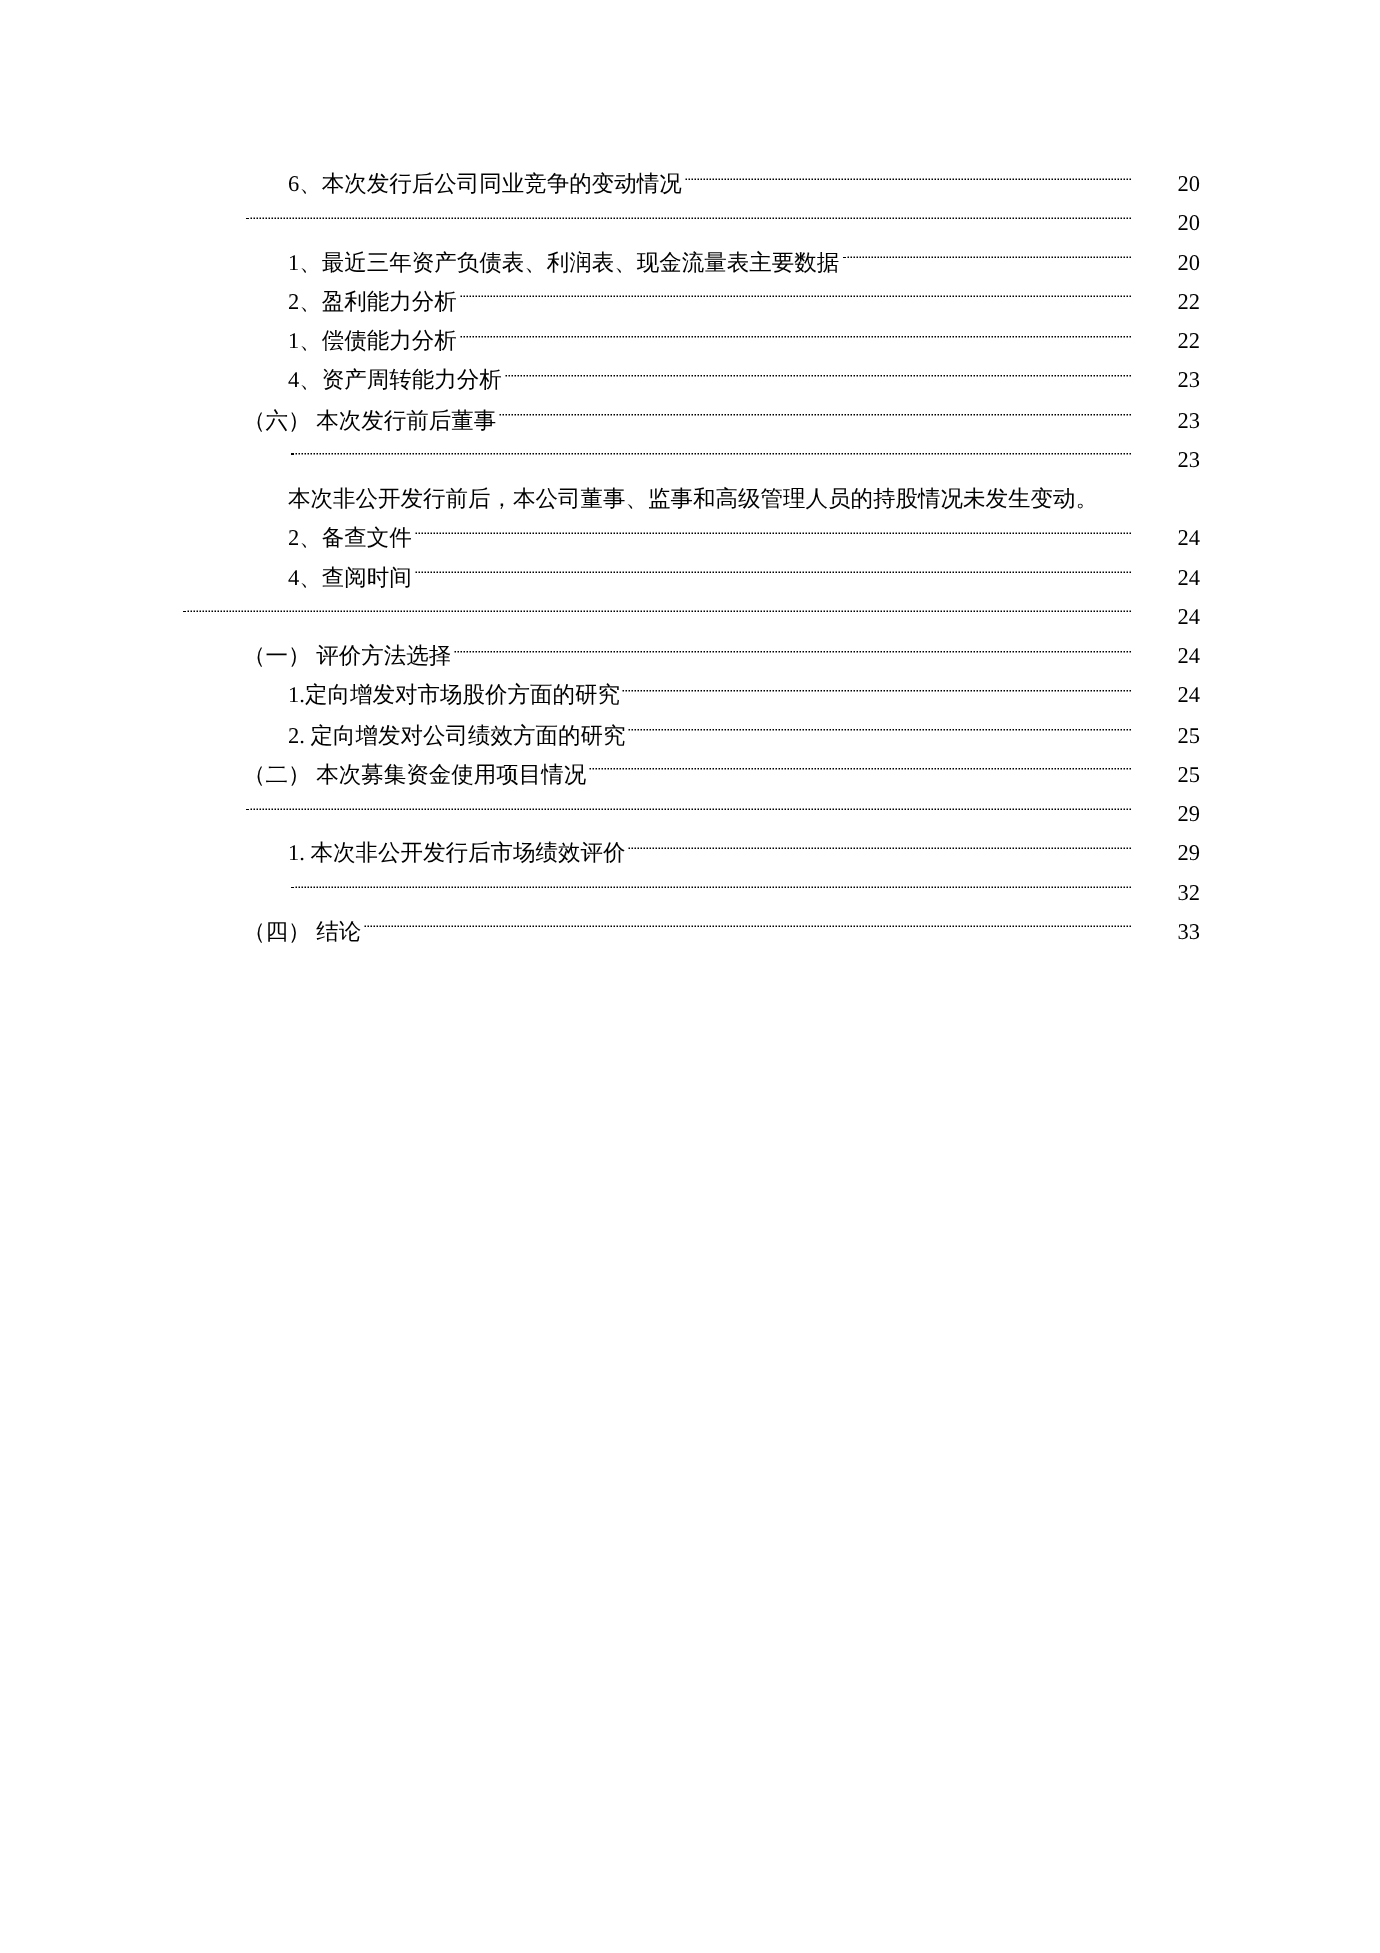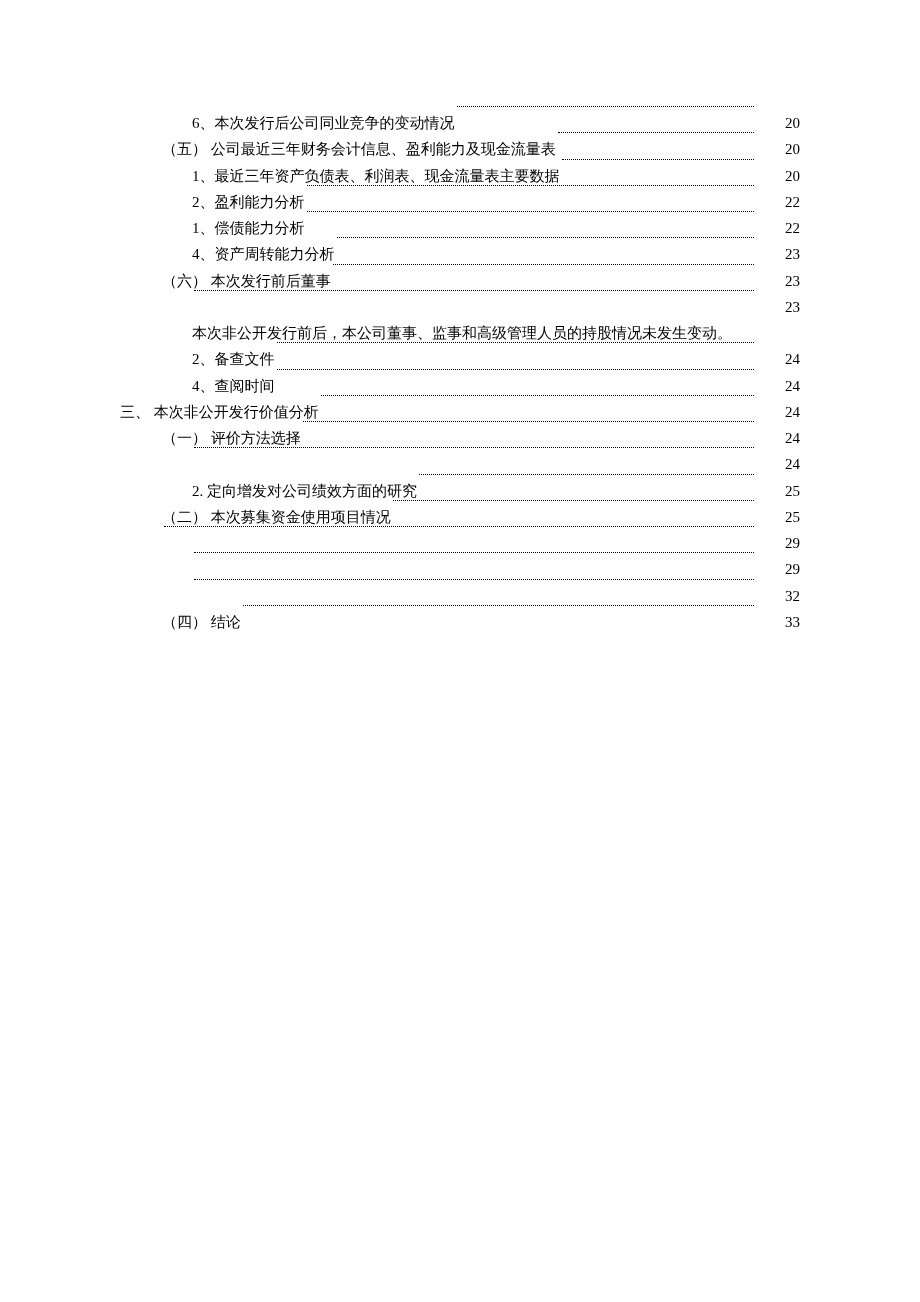--- a/index.html
+++ b/index.html
@@ -9,21 +9,21 @@
       font-family: "SimSun", "宋体", serif;
       font-size: 15px;
       color: #000;
       line-height: 1.75;
     }
     .page {
       padding: 110px 120px 0 120px;
     }
     .toc-line {
       display: flex;
-      align-items: flex-start;
+      align-items: center;
       white-space: nowrap;
       font-family: Liberation Serif, serif;
     }
     .toc-text {
       flex: 0 0 auto;
     }
     .toc-plain {
       flex: 1 1 auto;
     }
     .toc-dots {
@@ -46,21 +46,20 @@
 <body>
 
 <div class="page">
   <div id="toc-container">
       <div class="toc-line indent-2">
         <span class="toc-text">6、本次发行后公司同业竞争的变动情况</span>
         <span class="toc-dots"></span>
         <span class="toc-page">20</span>
       </div>
       <div class="toc-line indent-1">
-        <span class="toc-text">（五） 公司最近三年财务会计信息、盈利能力及现金流量表</span>
         <span class="toc-dots"></span>
         <span class="toc-page">20</span>
       </div>
       <div class="toc-line indent-2">
         <span class="toc-text">1、最近三年资产负债表、利润表、现金流量表主要数据</span>
         <span class="toc-dots"></span>
         <span class="toc-page">20</span>
       </div>
       <div class="toc-line indent-2">
         <span class="toc-text">2、盈利能力分析</span>
@@ -93,48 +92,49 @@
         <span class="toc-text">2、备查文件</span>
         <span class="toc-dots"></span>
         <span class="toc-page">24</span>
       </div>
       <div class="toc-line indent-2">
         <span class="toc-text">4、查阅时间</span>
         <span class="toc-dots"></span>
         <span class="toc-page">24</span>
       </div>
       <div class="toc-line indent-0">
-        <span class="toc-text">三、 本次非公开发行价值分析</span>
         <span class="toc-dots"></span>
         <span class="toc-page">24</span>
       </div>
       <div class="toc-line indent-1">
         <span class="toc-text">（一） 评价方法选择</span>
         <span class="toc-dots"></span>
         <span class="toc-page">24</span>
       </div>
       <div class="toc-line indent-2">
+        <span class="toc-text">1.定向增发对市场股价方面的研究</span>
         <span class="toc-dots"></span>
         <span class="toc-page">24</span>
       </div>
       <div class="toc-line indent-2">
         <span class="toc-text">2. 定向增发对公司绩效方面的研究</span>
         <span class="toc-dots"></span>
         <span class="toc-page">25</span>
       </div>
       <div class="toc-line indent-1">
         <span class="toc-text">（二） 本次募集资金使用项目情况</span>
         <span class="toc-dots"></span>
         <span class="toc-page">25</span>
       </div>
       <div class="toc-line indent-1">
         <span class="toc-dots"></span>
         <span class="toc-page">29</span>
       </div>
       <div class="toc-line indent-2">
+        <span class="toc-text">1. 本次非公开发行后市场绩效评价</span>
         <span class="toc-dots"></span>
         <span class="toc-page">29</span>
       </div>
       <div class="toc-line indent-2">
         <span class="toc-dots"></span>
         <span class="toc-page">32</span>
       </div>
       <div class="toc-line indent-1">
         <span class="toc-text">（四） 结论</span>
         <span class="toc-dots"></span>

